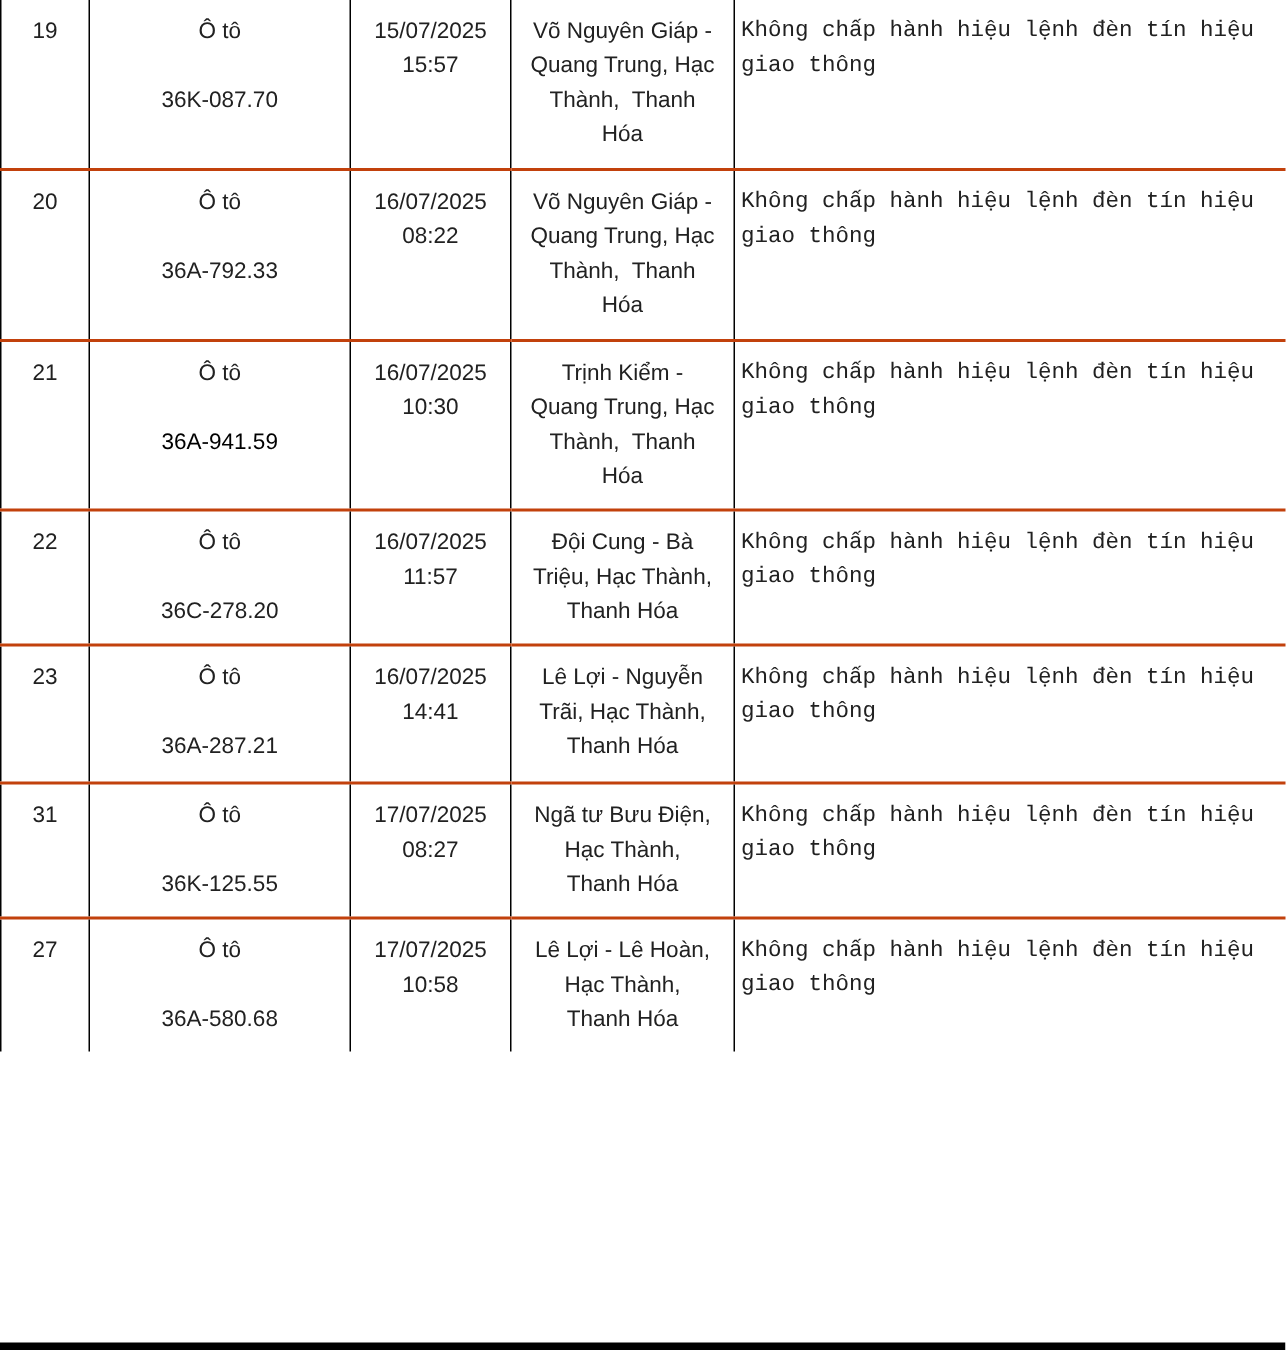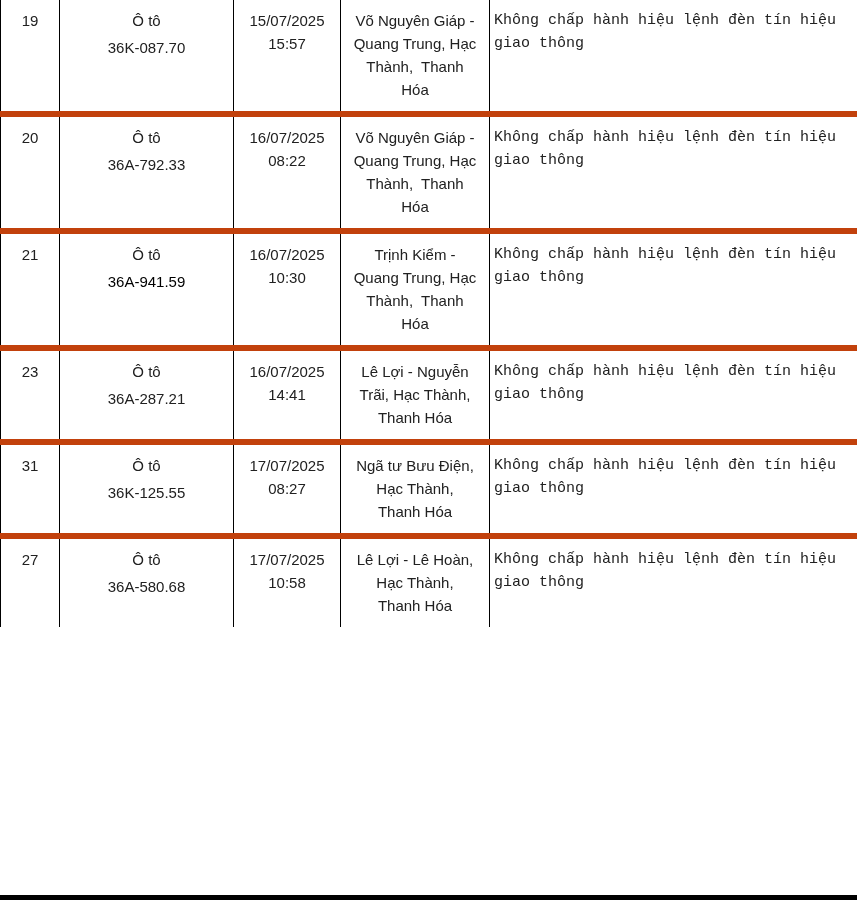--- a/index.html
+++ b/index.html
@@ -17,41 +17,41 @@
   }
   table.violations {
     border-collapse: collapse;
     table-layout: fixed;
     width: 857px;
     font-size: 15px;
     line-height: 23px;
   }
   table.violations td {
     border-left: 1px solid #000000;
-    border-top: 6px solid #c2410c;
+    border-top: 2px solid #c2410c;
     vertical-align: top;
     padding: 9px 4px 10px 4px;
     overflow: hidden;
   }
   table.violations tr:first-child td { border-top: none; }
 
   
   tr.row-1 { height: 113px; }
   tr.row-2 { height: 114px; }
   tr.row-3 { height: 113px; padding-left: 12px; }
   tr.row-4 { height: 85px; }
   tr.row-5 { height: 92px; }
   tr.row-6 { height: 88px; }
   tr.row-7 { height: 114px; }
   tr.row-8 { height: 90px; }
   tr.row-9 { height: 86px; }
 
   td.c-no  { text-align: center; }
   td.c-veh { text-align: center; }
-  td.c-veh .plate { margin-top: 4px; }
+  td.c-veh .plate { margin-top: 23px; }
   td.c-dt  { text-align: center; margin-top: 27px; }
   td.c-loc {
     text-align: center;
     white-space: pre-wrap;
     padding-left: 2px;
     padding-right: 2px;
   }
   td.c-vio {
     text-align: left;
     padding-left: 5px;
@@ -120,20 +120,35 @@
       <td class="c-dt">
         <div>16/07/2025</div>
         <div>10:30</div>
       </td>
       <td class="c-loc">Trịnh Kiểm -
 Quang Trung, Hạc
 Thành,  Thanh
 Hóa</td>
       <td class="c-vio">Không chấp hành hiệu lệnh đèn tín hiệu giao thông</td>
     </tr>
+    <tr class="row-4">
+      <td class="c-no">22</td>
+      <td class="c-veh">
+        <div class="vtype">Ô tô</div>
+        <div class="plate">36C-278.20</div>
+      </td>
+      <td class="c-dt">
+        <div>16/07/2025</div>
+        <div>11:57</div>
+      </td>
+      <td class="c-loc">Đội Cung - Bà
+Triệu, Hạc Thành,
+Thanh Hóa</td>
+      <td class="c-vio">Không chấp hành hiệu lệnh đèn tín hiệu giao thông</td>
+    </tr>
     <tr class="row-5">
       <td class="c-no">23</td>
       <td class="c-veh">
         <div class="vtype">Ô tô</div>
         <div class="plate">36A-287.21</div>
       </td>
       <td class="c-dt">
         <div>16/07/2025</div>
         <div>14:41</div>
       </td>

